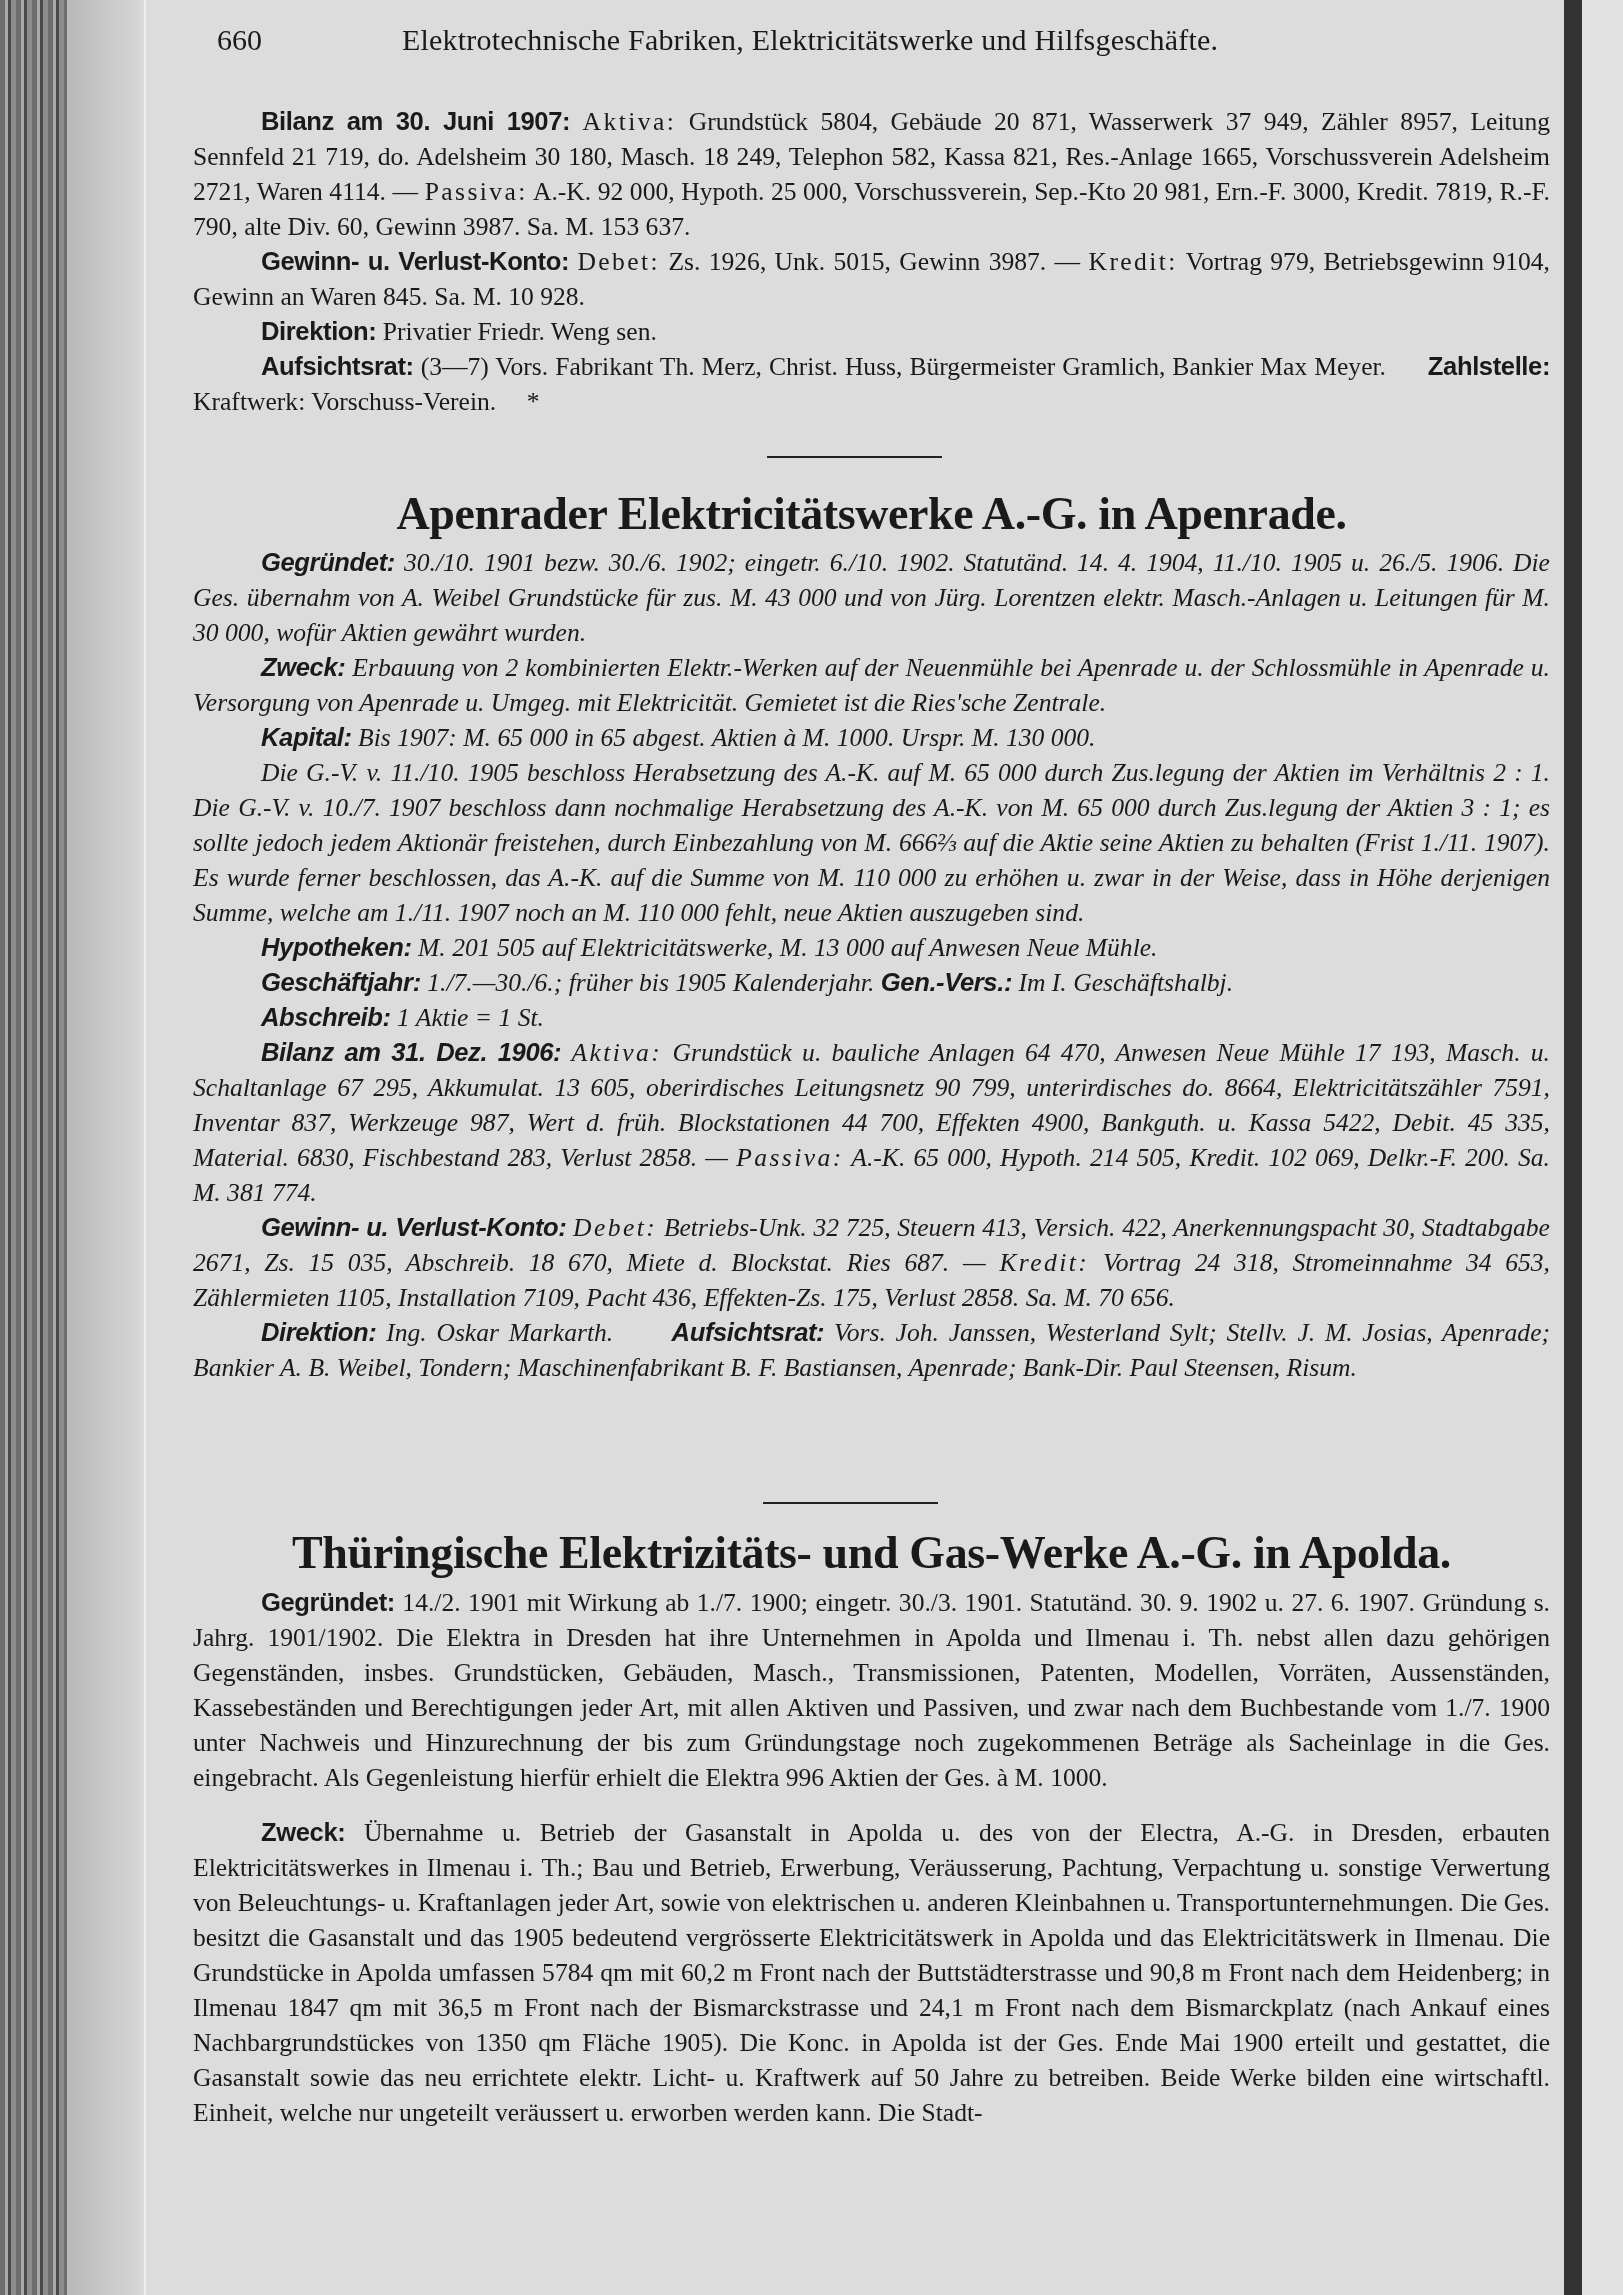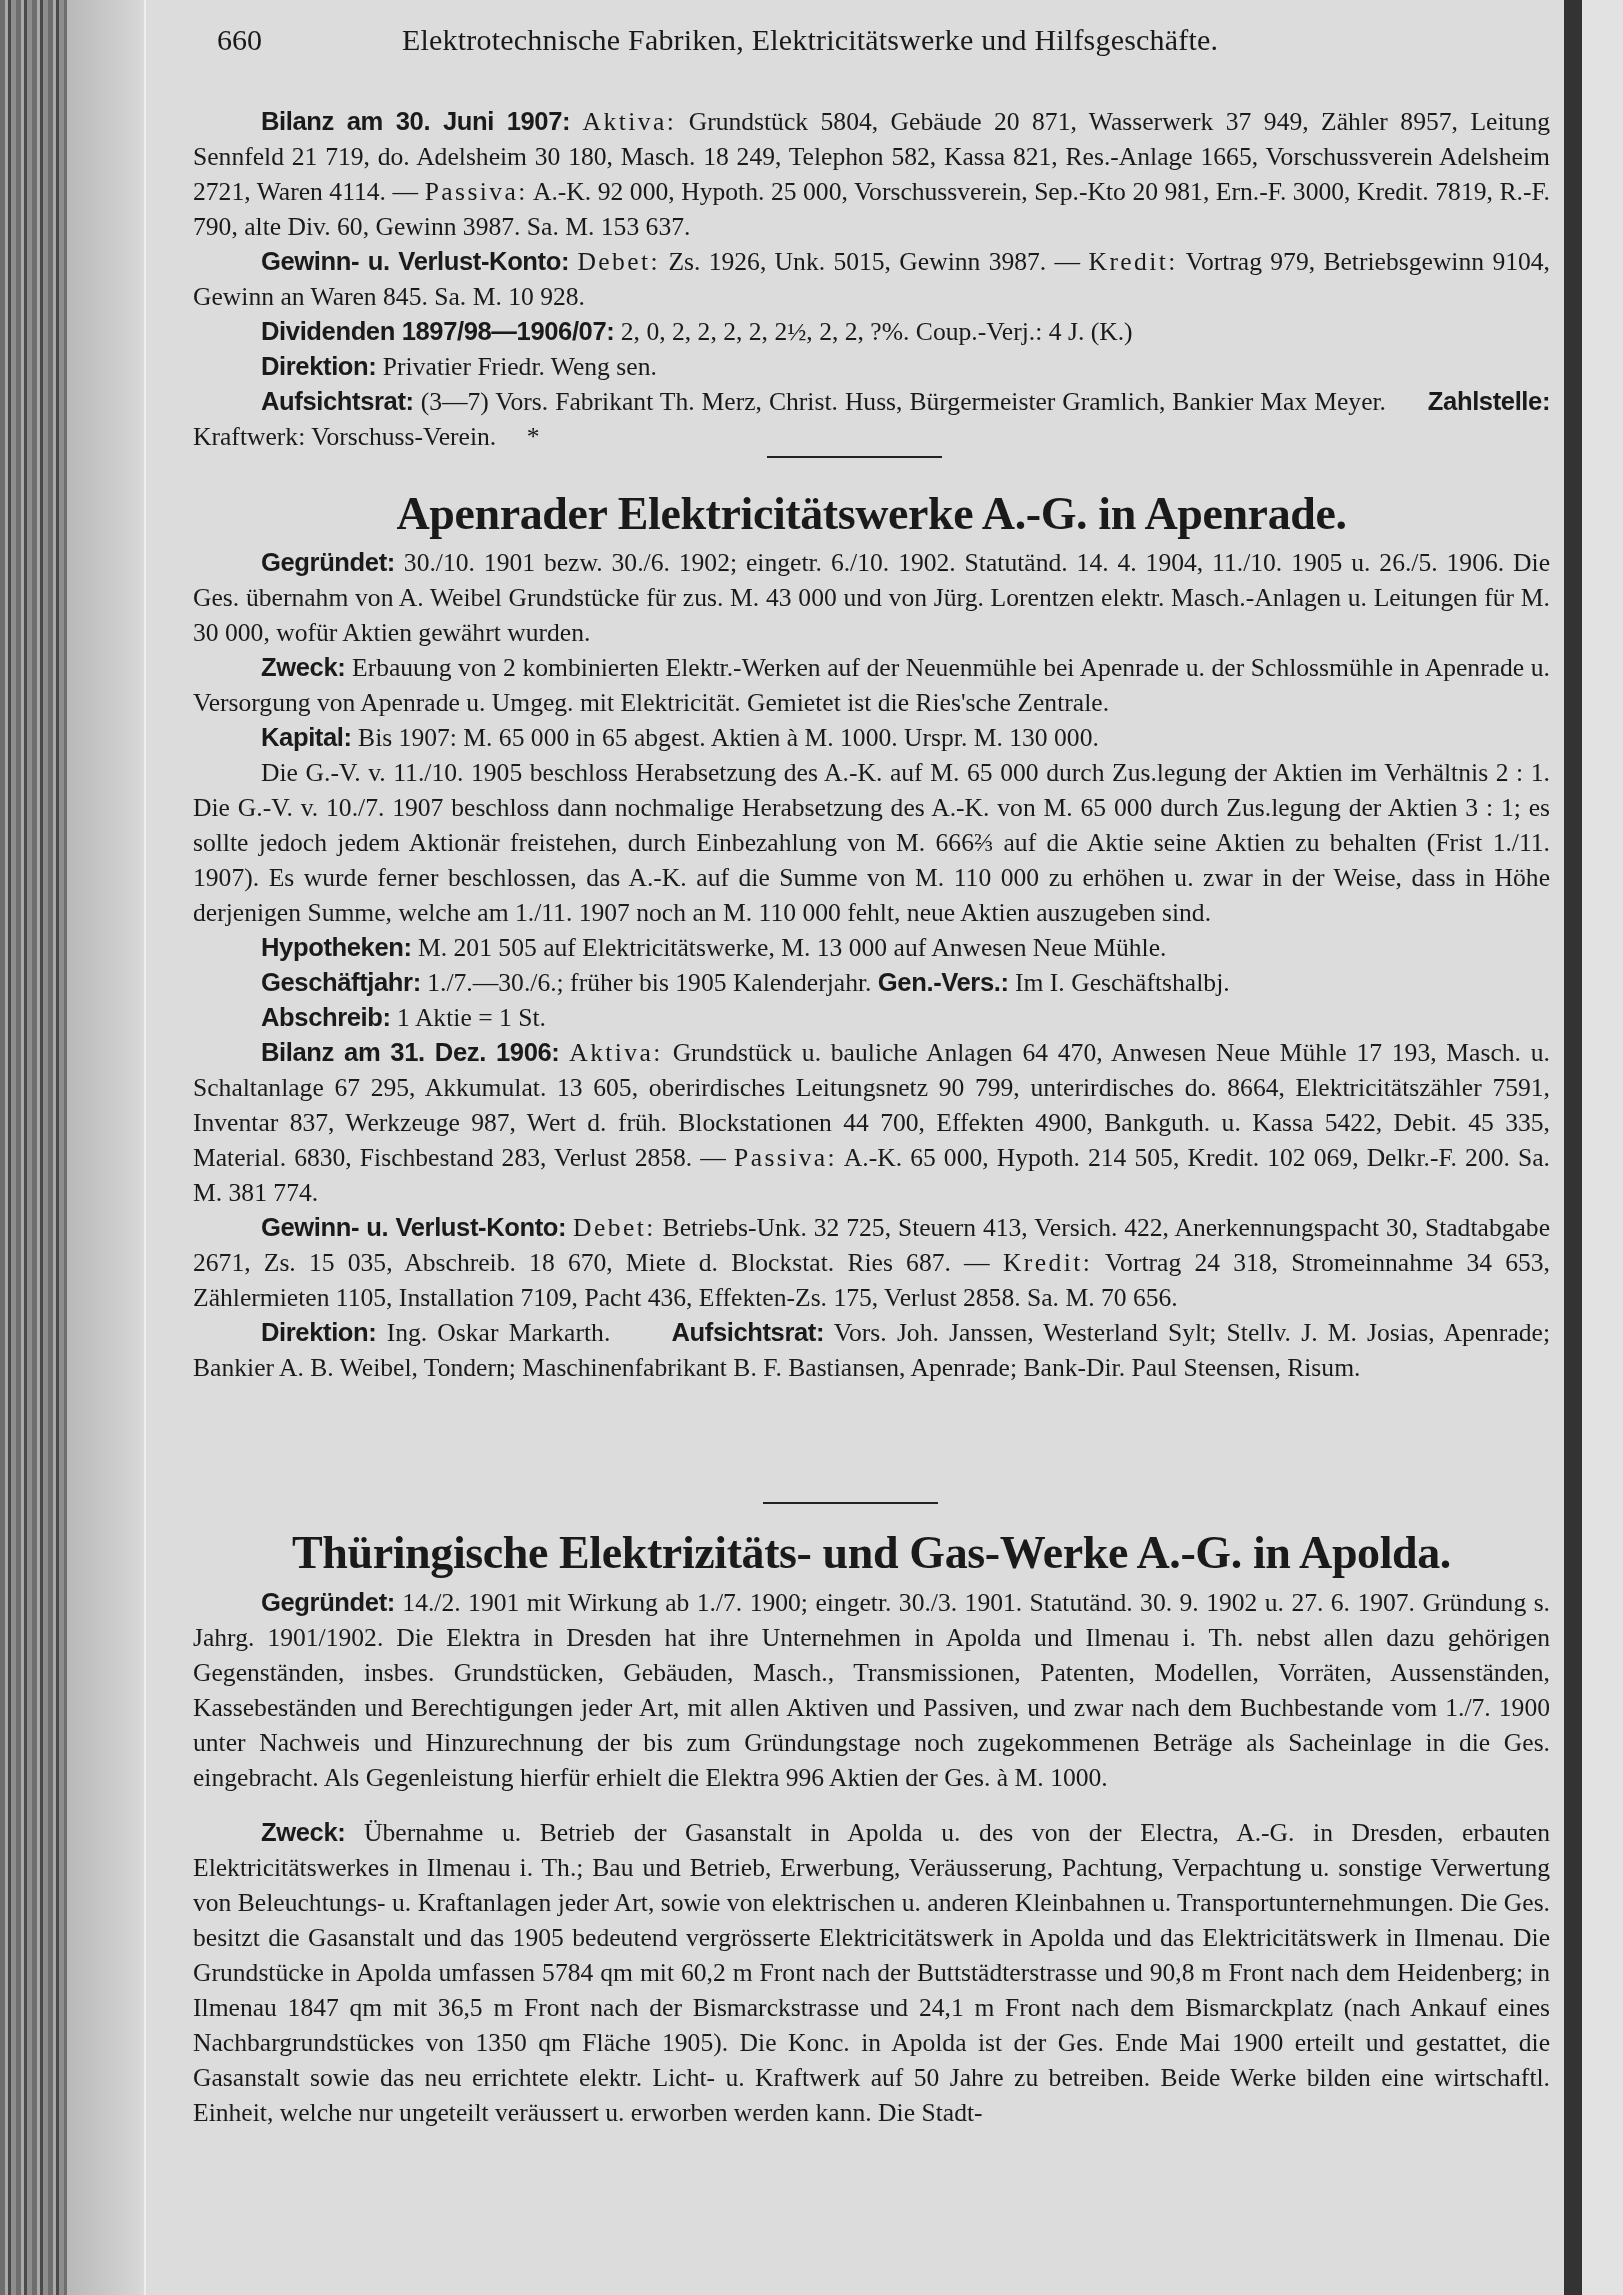--- a/index.html
+++ b/index.html
@@ -59,42 +59,38 @@
     <span>A.-K. 92 000, Hypoth. 25 000, Vorschussverein, Sep.-Kto 20 981, Ern.-F. 3000, Kredit. 7819, R.-F. 790, alte Div. 60, Gewinn 3987. Sa. M. 153 637.</span>
   </p>
   <p class="indent">
     <span class="label">Gewinn- u. Verlust-Konto:</span>
     <span class="spaced">Debet:</span>
     <span>Zs. 1926, Unk. 5015, Gewinn 3987. —</span>
     <span class="spaced">Kredit:</span>
     <span>Vortrag 979, Betriebsgewinn 9104, Gewinn an Waren 845. Sa. M. 10 928.</span>
   </p>
   <p class="indent">
-    <span class="label">Dividenden 1897/98—1906/07:</span>
-    <span>2, 0, 2, 2, 2, 2, 2½, 2, 2, ?%. Coup.-Verj.: 4 J. (K.)</span>
-  </p>
-  <p class="indent">
     <span class="label">Direktion:</span>
     <span>Privatier Friedr. Weng sen.</span>
   </p>
   <p class="indent">
     <span class="label">Aufsichtsrat:</span>
     <span>(3—7) Vors. Fabrikant Th. Merz, Christ. Huss, Bürgermeister Gramlich, Bankier Max Meyer.</span>
     &nbsp;&nbsp;&nbsp;&nbsp;
     <span class="label">Zahlstelle:</span>
     <span>Kraftwerk: Vorschuss-Verein.</span>
     <span class="star">*</span>
   </p>
 </div>
 
 <div class="rule" style="left:767px; top:456px; width:175px;"></div>
 
 <div class="heading" style="top:487px;">Apenrader Elektricitätswerke A.-G. in Apenrade.</div>
 
-<div class="block" style="top:545px;">
+<div class="block" style="top:545px;font-style:italic;">
   <p class="indent">
     <span class="label">Gegründet:</span>
     <span>30./10. 1901 bezw. 30./6. 1902; eingetr. 6./10. 1902. Statutänd. 14. 4. 1904, 11./10. 1905 u. 26./5. 1906. Die Ges. übernahm von A. Weibel Grundstücke für zus. M. 43 000 und von Jürg. Lorentzen elektr. Masch.-Anlagen u. Leitungen für M. 30 000, wofür Aktien gewährt wurden.</span>
   </p>
   <p class="indent">
     <span class="label">Zweck:</span>
     <span>Erbauung von 2 kombinierten Elektr.-Werken auf der Neuenmühle bei Apenrade u. der Schlossmühle in Apenrade u. Versorgung von Apenrade u. Umgeg. mit Elektricität. Gemietet ist die Ries'sche Zentrale.</span>
   </p>
   <p class="indent">
     <span class="label">Kapital:</span>

